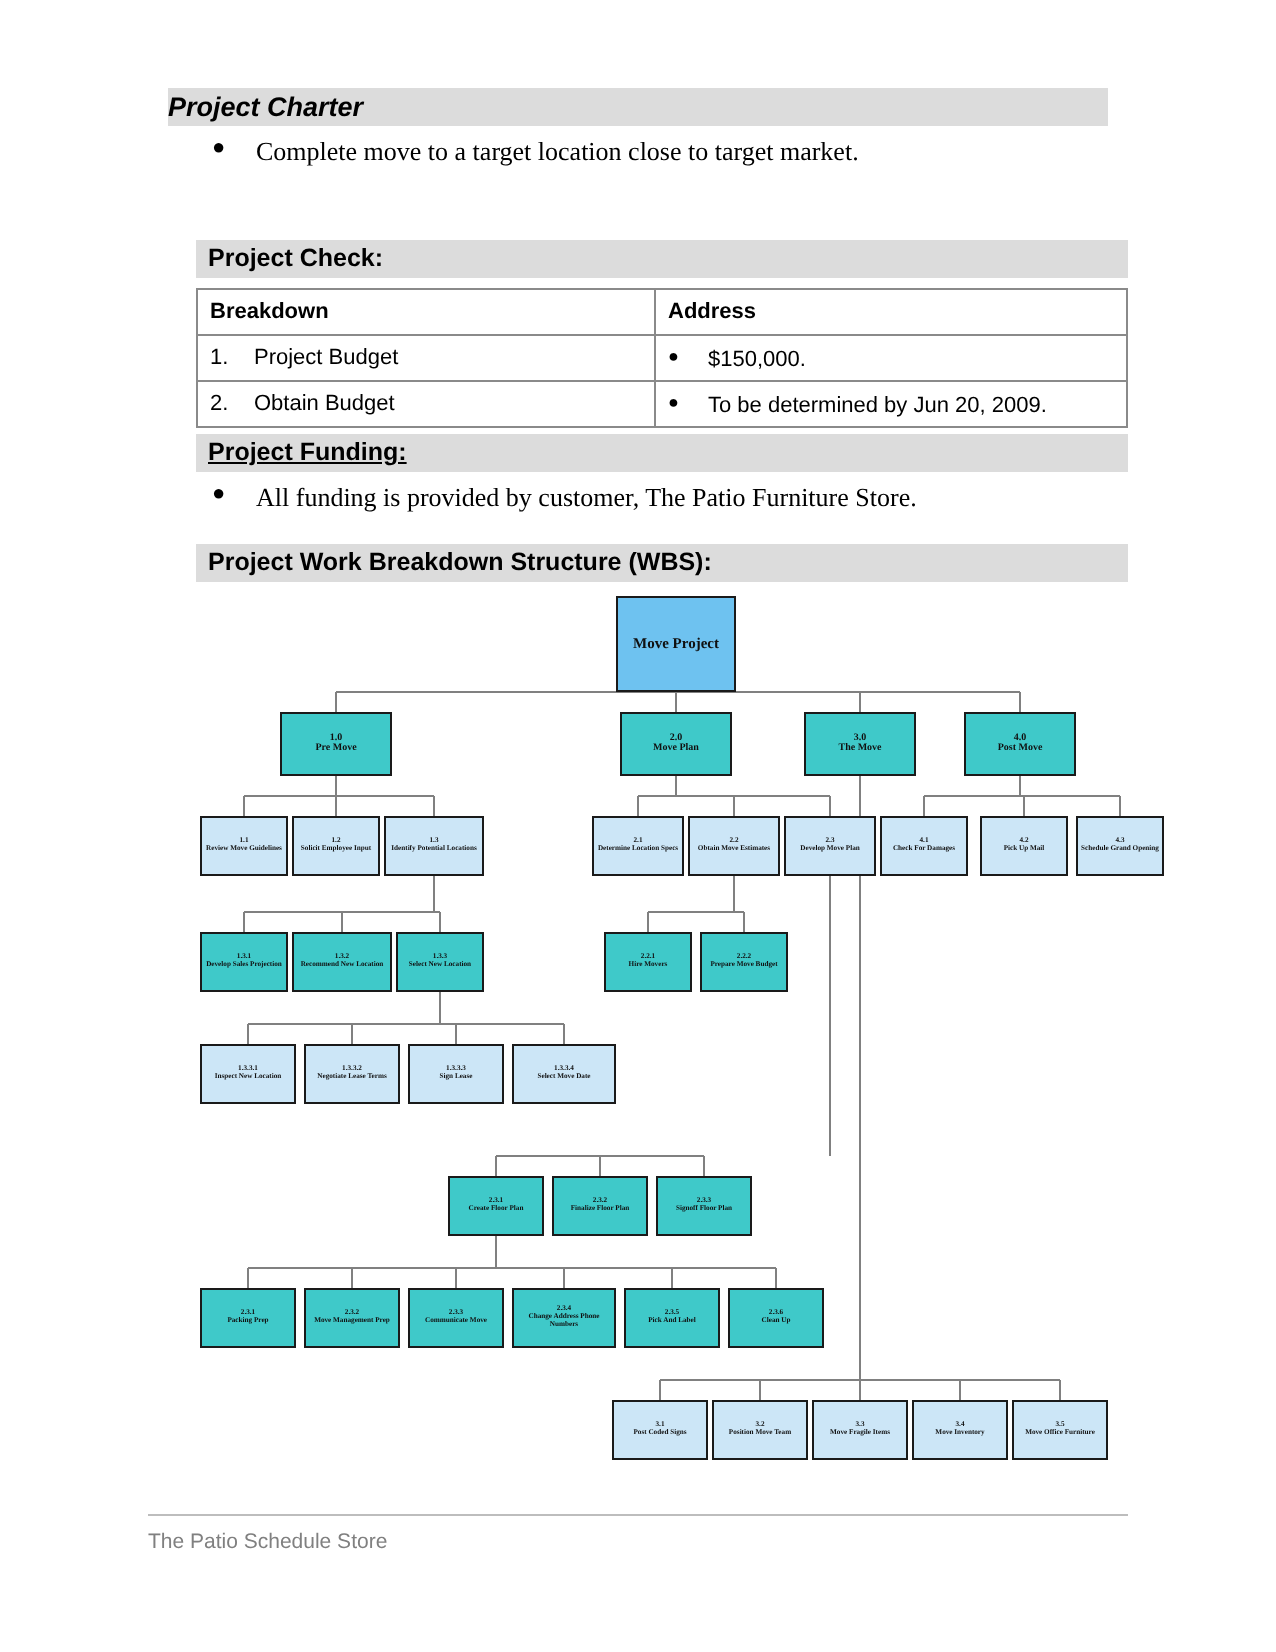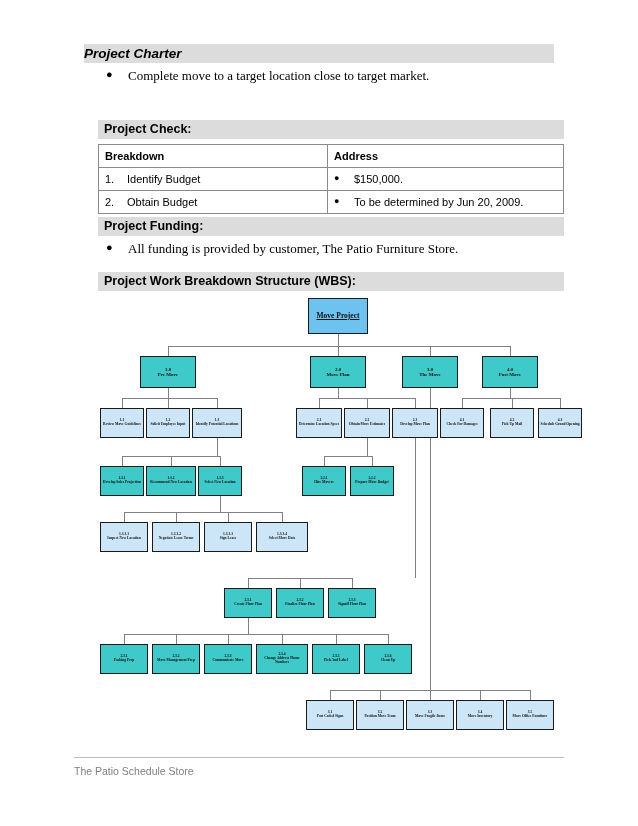--- a/index.html
+++ b/index.html
@@ -9,21 +9,21 @@
   
   .banner{
     position:absolute;background:#dcdcdc;color:#000;
     font-family:"Liberation Sans",sans-serif;font-weight:bold;
   }
   #charter-banner{left:84px;top:44px;width:470px;height:19px;
     font-style:italic;font-size:13.5px;line-height:19px;}
   #budget-banner{left:98px;top:120px;width:466px;height:19px;
     font-size:12.5px;line-height:19px;padding-left:6px;box-sizing:border-box;}
   #funding-banner{left:98px;top:217px;width:466px;height:19px;
-    font-size:12.5px;line-height:19px;padding-left:6px;box-sizing:border-box;}
+    font-size:12.5px;line-height:19px;padding-left:6px;box-sizing:border-box;text-decoration:underline;}
   #wbs-banner{left:98px;top:272px;width:466px;height:19px;
     font-size:12.5px;line-height:19px;padding-left:6px;box-sizing:border-box;}
 
   
   .bullet-line{position:absolute;font-size:13px;font-family:"Liberation Serif",serif;}
   .bullet-line .dot{position:absolute;left:0;top:0;font-size:11px;}
   .bullet-line .txt{display:inline-block;margin-left:22px;}
   #charter-bullet{left:106px;top:68px;width:440px;}
   #funding-bullet{left:106px;top:241px;width:440px;}
 
@@ -83,21 +83,21 @@
   <table id="budget-table">
     <thead>
       <tr>
         <th class="c-break">Breakdown</th>
         <th>Address</th>
       </tr>
     </thead>
     <tbody>
       <tr>
         <td>
-          <span class="num">1.</span><span>Identify Budget</span>
+          <span class="num">1.</span><span>Project Budget</span>
         </td>
         <td>
           <span class="amt-dot">●</span><span>$150,000.</span>
         </td>
       </tr>
       <tr>
         <td>
           <span class="num">2.</span><span>Obtain Budget</span>
         </td>
         <td>
@@ -168,21 +168,21 @@
         <line x1="336" y1="346" x2="336" y2="356" stroke="#808080" stroke-width="1" shape-rendering="crispEdges"></line>
         <line x1="388" y1="346" x2="388" y2="356" stroke="#808080" stroke-width="1" shape-rendering="crispEdges"></line>
         <line x1="430" y1="100" x2="430" y2="402" stroke="#808080" stroke-width="1" shape-rendering="crispEdges"></line>
         <line x1="330" y1="402" x2="530" y2="402" stroke="#808080" stroke-width="1" shape-rendering="crispEdges"></line>
         <line x1="330" y1="402" x2="330" y2="412" stroke="#808080" stroke-width="1" shape-rendering="crispEdges"></line>
         <line x1="380" y1="402" x2="380" y2="412" stroke="#808080" stroke-width="1" shape-rendering="crispEdges"></line>
         <line x1="430" y1="402" x2="430" y2="412" stroke="#808080" stroke-width="1" shape-rendering="crispEdges"></line>
         <line x1="480" y1="402" x2="480" y2="412" stroke="#808080" stroke-width="1" shape-rendering="crispEdges"></line>
         <line x1="530" y1="402" x2="530" y2="412" stroke="#808080" stroke-width="1" shape-rendering="crispEdges"></line>
       </svg>
-  <div class="node lvl0 lvl0" style="left: 308px; top: 10px; width: 60px; height: 36px; text-decoration: underline;">
+  <div class="node lvl0 lvl0" style="left: 308px; top: 10px; width: 60px; height: 48px;">
         <span class="wbslabel">Move Project</span>
       </div>
       <div class="node teal md" style="left: 140px; top: 68px; width: 56px; height: 32px;">
         <span class="wbsid">1.0</span>
         <span class="wbslabel">Pre Move</span>
       </div>
       <div class="node teal md" style="left: 310px; top: 68px; width: 56px; height: 32px;">
         <span class="wbsid">2.0</span>
         <span class="wbslabel">Move Plan</span>
       </div>

